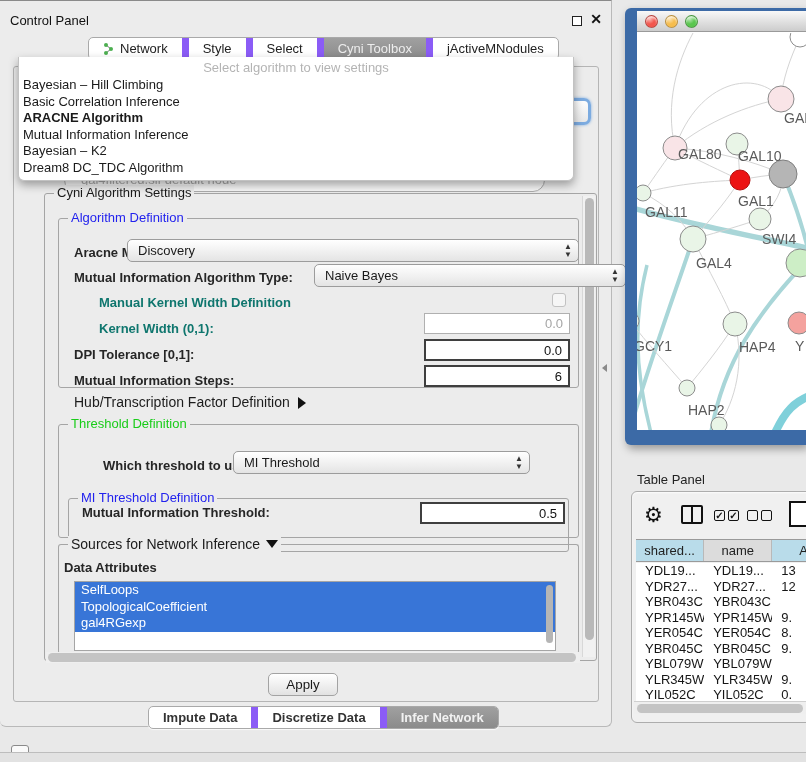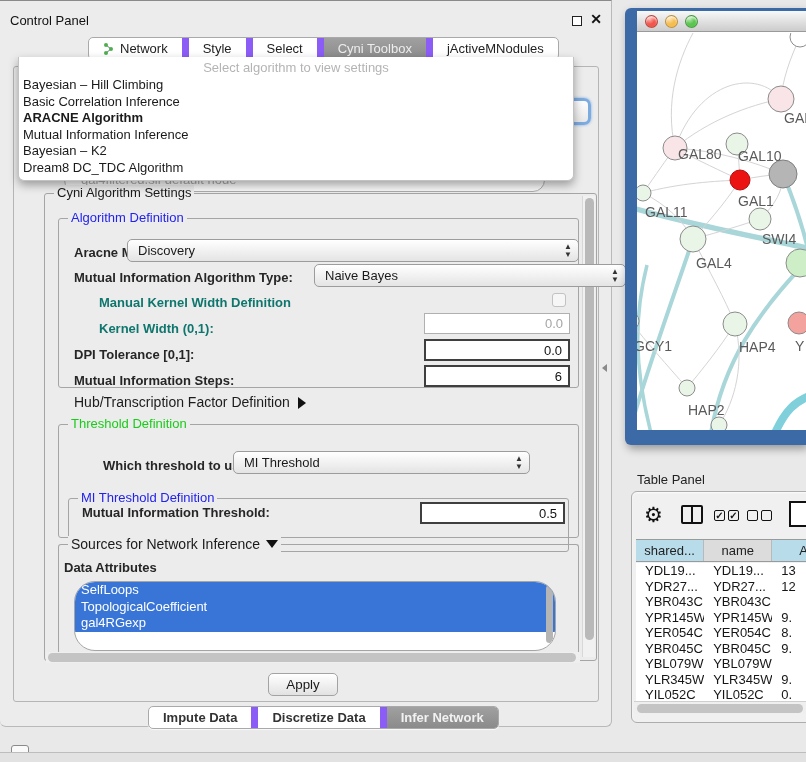--- a/index.html
+++ b/index.html
@@ -211,21 +211,21 @@
   <div class="gbox" style="left:68px; top:482px; width:501px; height:54px;margin-top:16px;">
     <span class="legend" style="color:#2222ee;">MI Threshold Definition</span>
   </div>
   <div class="lbl" style="left:82px; top:505px;">Mutual Information Threshold:</div>
   <input class="field dark abs" style="left: 420px; top: 502px; width: 145px;" readonly="" value="0.5">
 
   <div class="gbox" style="left:58px; top:544px; width:521px; height:110px; border-bottom:none;">
     <span class="legend" style="font-size:14px;"><span>Sources for Network Inference</span><span class="tri-down"></span></span>
   </div>
   <div class="lbl" style="left:64px; top:560px;">Data Attributes</div>
-  <div class="listbox" style="left:74px; top:581px; width:482px; height:70px;border-radius:21px;">
+  <div class="listbox" style="left:74px; top:581px; width:482px; height:70px;">
     <div id="attr-items">
         <div class="row" style="background: rgb(56, 117, 215);">SelfLoops</div>
         <div class="row" style="background: rgb(56, 117, 215);">TopologicalCoefficient</div>
         <div class="row" style="background: rgb(56, 117, 215);">gal4RGexp</div>
       </div>
     <div class="vthumb"></div>
   </div>
   <div class="hscroll" style="left:46px; top:652px; width:534px;">
     <div class="thumb" style="left:2px; width:528px;"></div>
   </div>

